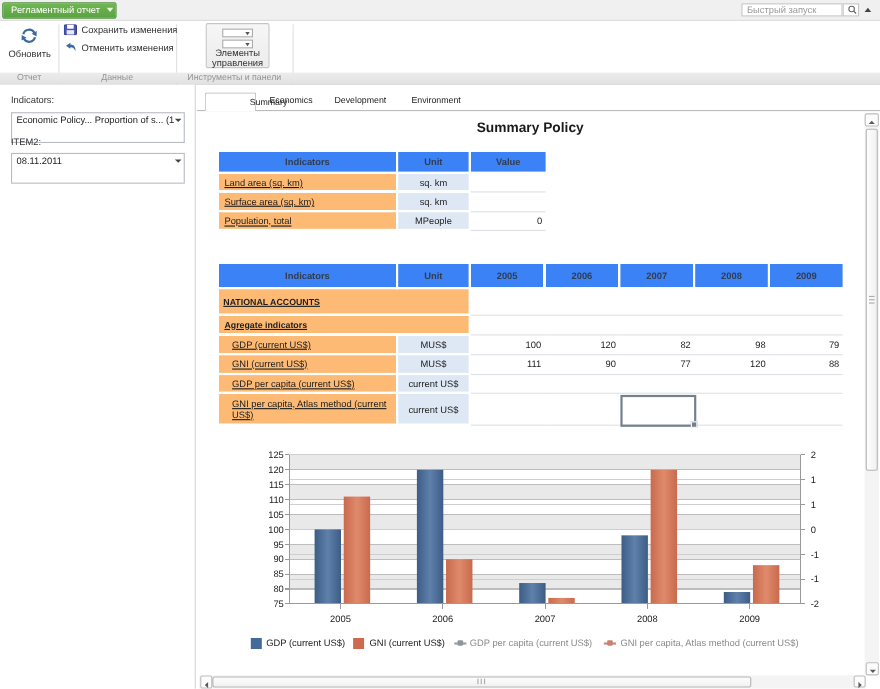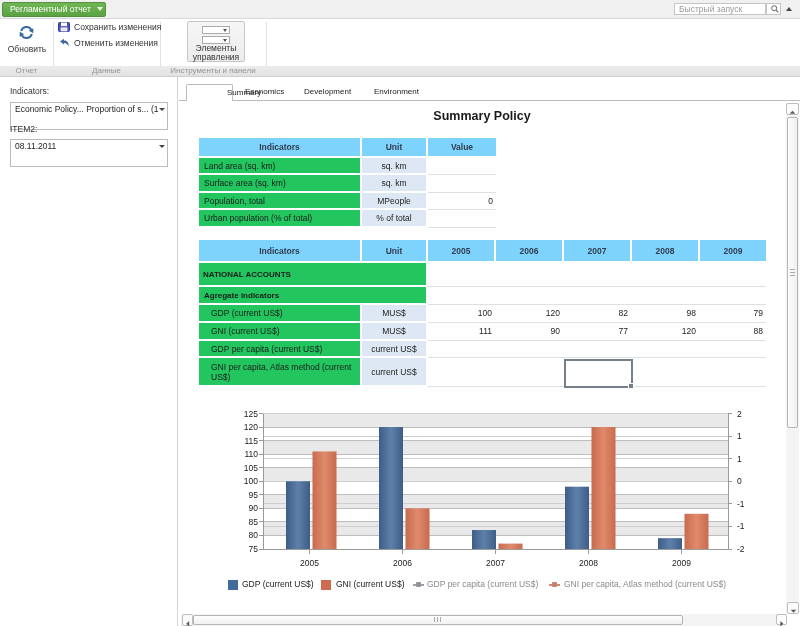--- a/index.html
+++ b/index.html
@@ -54,24 +54,24 @@
 #tabsum { position:absolute; left:186px; top:84px; width:47px; height:17px; background:#fff;
   border:1px solid #bbb; border-bottom:none; border-radius:2px 2px 0 0;
   font-size:8px; color:#222; text-align:center; line-height:16px; z-index:3;padding-left:40px;}
 .ctab { position:absolute; top:84px; height:16px; font-size:8px; color:#222; line-height:16px; }
 #title { position:absolute; left:179px; top:109px; width:606px; text-align:center;
   font-size:12.5px; font-weight:bold; color:#1a1a1a; }
 
 table.rt { position:absolute; border-collapse:collapse; table-layout:fixed;
   font-size:8.5px; color:#1c1c1c; }
 table.rt td { overflow:hidden; white-space:nowrap; }
-td.hb { background:#7dd3fc; color:#333c4e; font-weight:bold; text-align:center;
+td.hb { background:#3b82f6; color:#333c4e; font-weight:bold; text-align:center;
   border-right:2px solid #fff; border-bottom:2px solid #fff; }
-td.bb { background:#22c55e; border-right:2px solid #fff; border-bottom:2px solid #fff;
-  padding-left:5px; }
+td.bb { background:#fdba74; border-right:2px solid #fff; border-bottom:2px solid #fff;
+  padding-left:5px;text-decoration:underline; }
 td.bu { background:#dee8f4; border-right:2px solid #fff; border-bottom:2px solid #fff;
   text-align:center; }
 td.dv { border-bottom:1px solid #dde1e6; text-align:right; padding-right:3px; background:#fff;}
 table.rt td.wrap { white-space:normal; line-height:10px; }
 #selcell { position:absolute; left:564px; top:359px; width:69px; height:29px;
   border:2px solid #75808c; }
 #selcell:after { content:""; position:absolute; right:-3px; bottom:-3px; width:4px; height:4px;
   background:#75808c; border:1px solid #fff; }
 
 .leg { position:absolute; font-size:8.5px; color:#222; line-height:10px; }
@@ -171,25 +171,20 @@
       </tr>
 <tr style="height:18px">
         <td class="bb">Surface area (sq. km)</td>
         <td class="bu">sq. km</td>
         <td class="dv"></td>
       </tr>
 <tr style="height:17px">
         <td class="bb">Population, total</td>
         <td class="bu">MPeople</td>
         <td class="dv">0</td>
-      </tr>
-<tr style="height:18px">
-        <td class="bb">Urban population (% of total)</td>
-        <td class="bu">% of total</td>
-        <td class="dv"></td>
       </tr>
 </tbody>
   </table>
 
 <table class="rt" style="left:199px;top:240px;width:567px">
 <colgroup>
       <col style="width:162px">
       <col style="width:66px">
       <col style="width:68px">
       <col style="width:68px">

